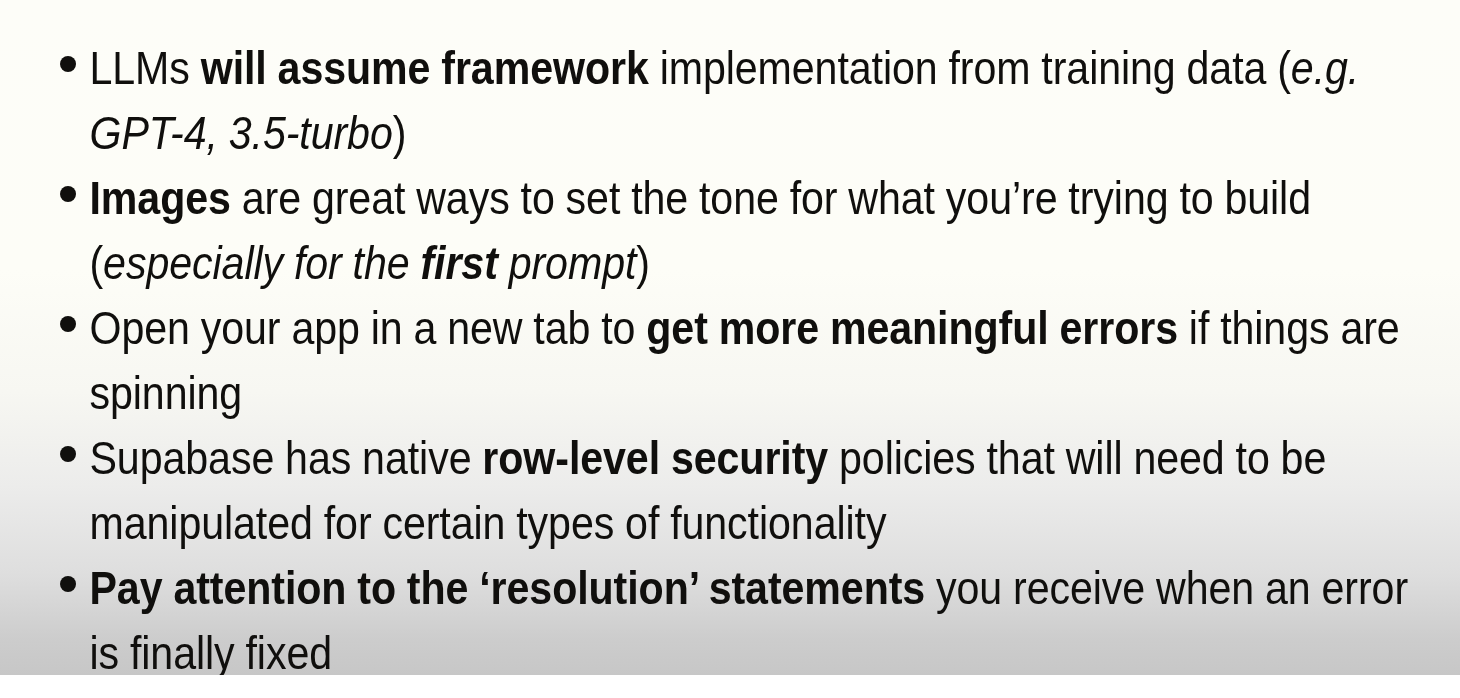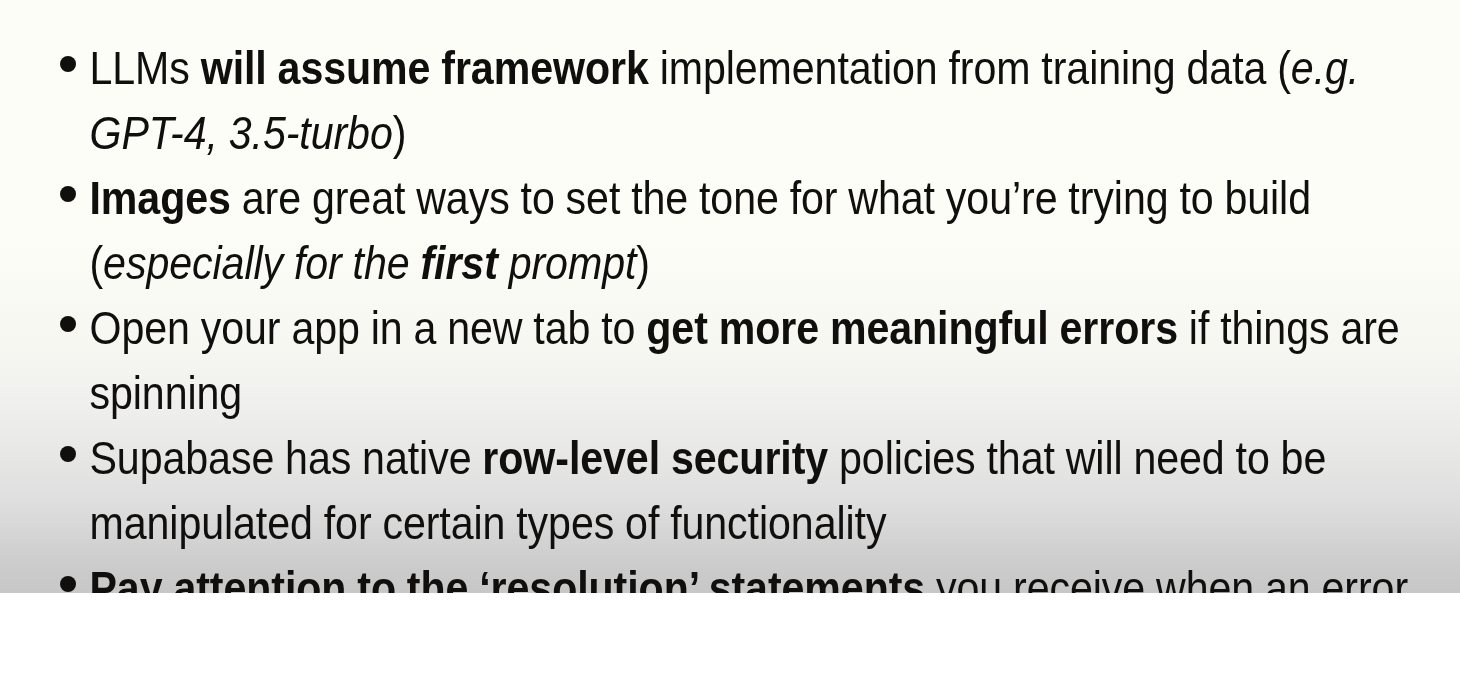--- a/index.html
+++ b/index.html
@@ -10,21 +10,21 @@
   body {
     width: 1460px;
     height: 698px;
     overflow: hidden;
     font-family: "Liberation Sans", "DejaVu Sans", sans-serif;
   }
 
   #slide {
     position: relative;
     width: 1460px;
-    height: 593px;
+    height: 675px;
     box-sizing: border-box;
     background: linear-gradient(
       to bottom,
       #fdfdf8 0%,
       #fdfdf7 40%,
       #f7f7f2 58%,
       #ececeb 72%,
       #dedede 85%,
       #cccccc 95%,
       #c7c7c7 100%

